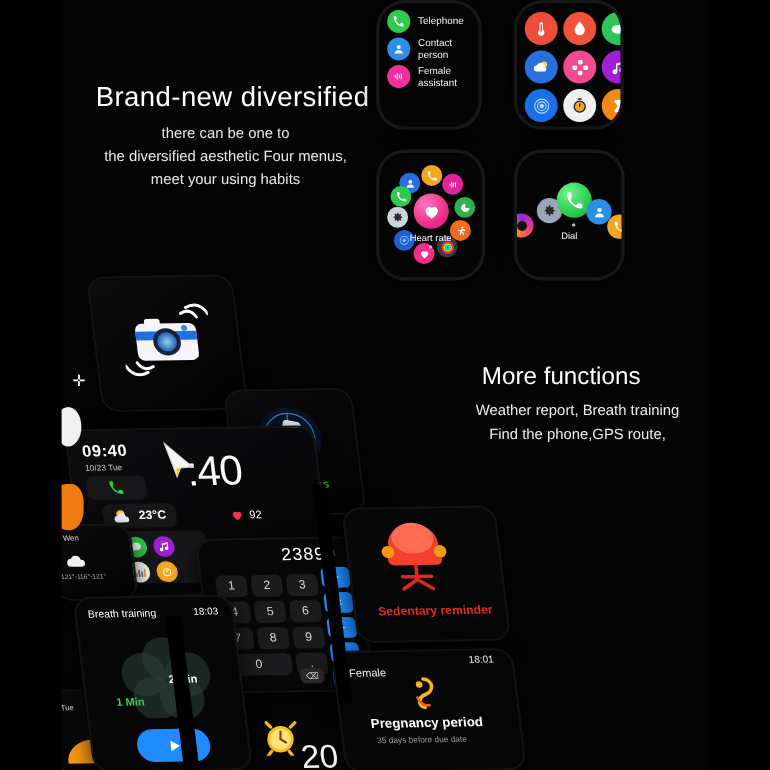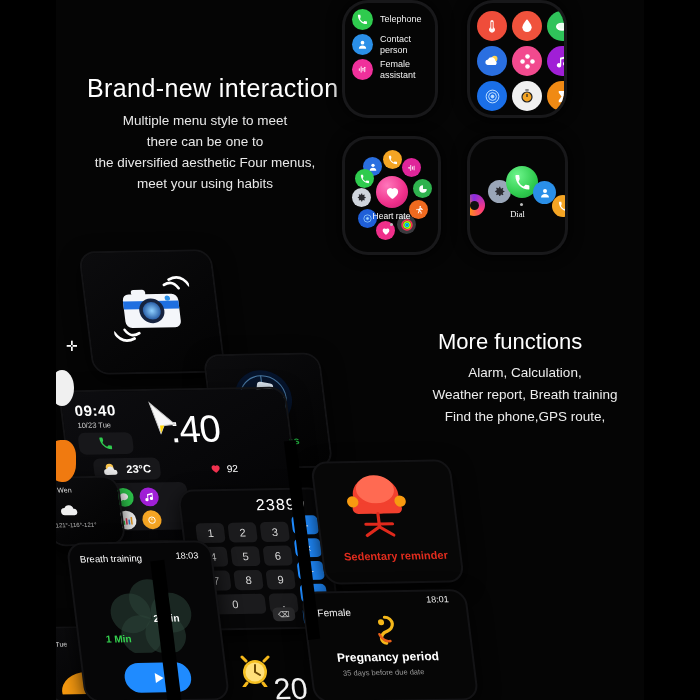--- a/index.html
+++ b/index.html
@@ -117,32 +117,30 @@
   svg { display:block; }
 </style>
 </head>
 <body>
 
 <div id="page">
 
   <div class="edge-l"></div>
   <div class="edge-r"></div>
 
-  <div class="hero-title" style="left:87px; top:74px;">Brand-new interaction</div>
+  <div class="hero-title" style="left:87px; top:74px;">Brand-new diversified</div>
 
   <div class="hero-sub" style="left:60px; top:110px; width:290px;">
-    <div>Multiple menu style to meet</div>
     <div>there can be one to</div>
     <div>the diversified aesthetic Four menus,</div>
     <div>meet your using habits</div>
   </div>
 
   <div class="fn-title" style="position:absolute; left:438px; top:329px;">More functions</div>
   <div style="position:absolute; left:406px; top:362px; width:238px;">
-    <div class="fn-line">Alarm, Calculation,</div>
     <div class="fn-line">Weather report, Breath training</div>
     <div class="fn-line">Find the phone,GPS route,</div>
   </div>
 
   <div class="watch" style="left:345px; top:3px; width:90px; height:112px; padding-top:4px;">
     <div class="list-row">
       <span class="ic ic-24" style="background:#2fcb4e;">
         <svg width="11" height="11" viewBox="0 0 24 24" fill="#fff">
             <path d="M6.6 10.8c1.5 3 4 5.5 7 7l2.3-2.3c.3-.3.7-.4 1.1-.2 1.2.4 2.4.6 3.7.6.6 0 1 .4 1 1V21c0 .6-.4 1-1 1C10.8 22 2 13.2 2 2.5c0-.6.4-1 1-1h3.5c.6 0 1 .4 1 1 0 1.3.2 2.5.6 3.7.1.4 0 .8-.2 1.1L6.6 10.8z"></path>
           </svg>
@@ -324,21 +322,21 @@
             <circle cx="12" cy="8" r="4"></circle>
             <path d="M4 21c0-4.4 3.6-7 8-7s8 2.6 8 7z"></path>
           </svg>
       </div>
       <div class="c-ic" style="left:82px; top:56px; width:22px; height:22px; background:#f5a524;">
         <svg width="11" height="11" viewBox="0 0 24 24" fill="#fff">
             <path d="M6.6 10.8c1.5 3 4 5.5 7 7l2.3-2.3c.3-.3.7-.4 1.1-.2 1.2.4 2.4.6 3.7.6.6 0 1 .4 1 1V21c0 .6-.4 1-1 1C10.8 22 2 13.2 2 2.5c0-.6.4-1 1-1h3.5c.6 0 1 .4 1 1 0 1.3.2 2.5.6 3.7.1.4 0 .8-.2 1.1L6.6 10.8z"></path>
           </svg>
       </div>
       <div class="c-dot" style="left:50px; top:64px;"></div>
-      <div class="c-center-lbl" style="top:70px;font-family:Liberation Serif, serif;">Dial</div>
+      <div class="c-center-lbl" style="top:70px;">Dial</div>
     </div>
   </div>
 
   <div class="board" style="left:88px; top:252px; width:128px; height:120px; transform: rotate(-7deg) skewY(6deg);">
     <div style="position:absolute; left:24px; top:22px;">
       <svg width="80" height="70" viewBox="0 0 90 78">
         <path d="M62 12 q10 -6 16 4" stroke="#fff" stroke-width="3" fill="none" stroke-linecap="round"></path>
         <path d="M68 6 q14 -7 22 7" stroke="#fff" stroke-width="3" fill="none" stroke-linecap="round"></path>
         <path d="M28 66 q-10 6 -16 -4" stroke="#fff" stroke-width="3" fill="none" stroke-linecap="round"></path>
         <path d="M22 72 q-14 7 -22 -7" stroke="#fff" stroke-width="3" fill="none" stroke-linecap="round"></path>

